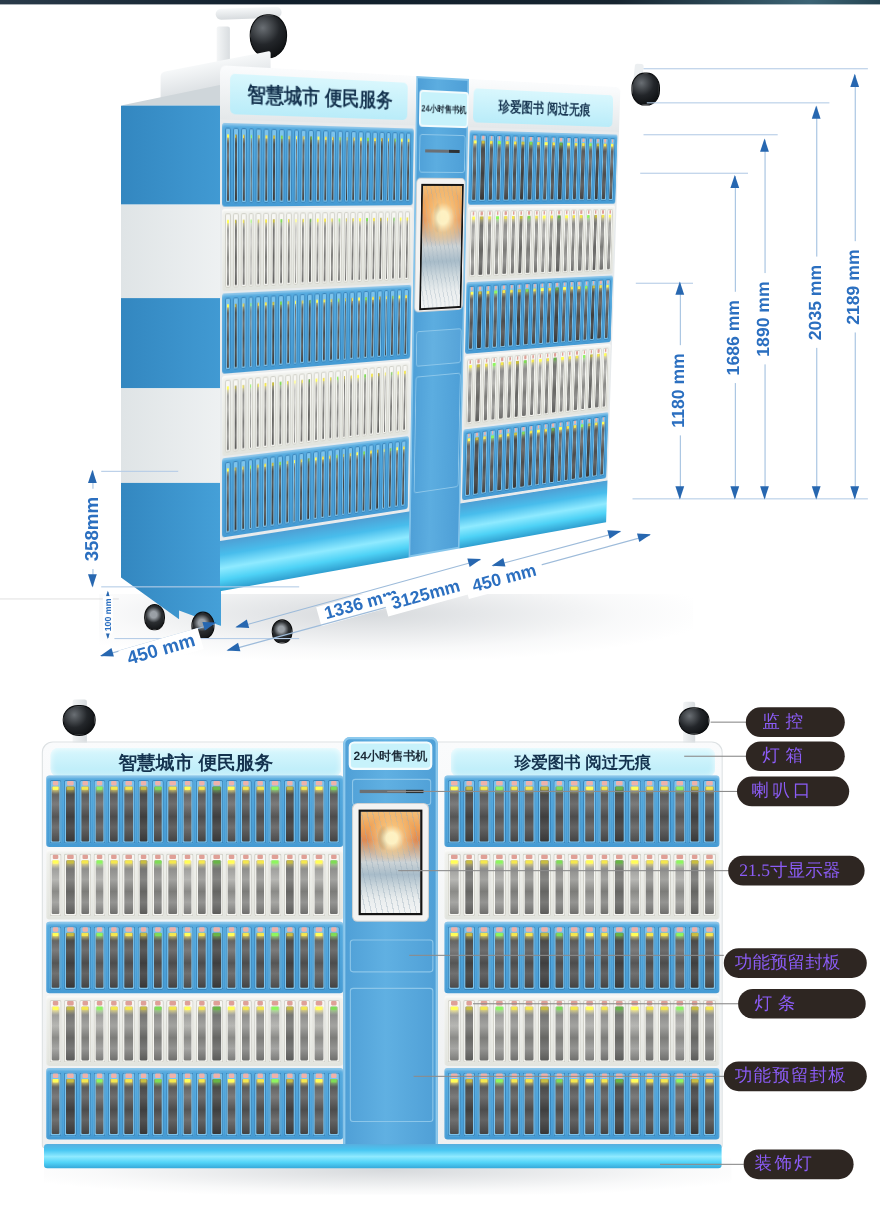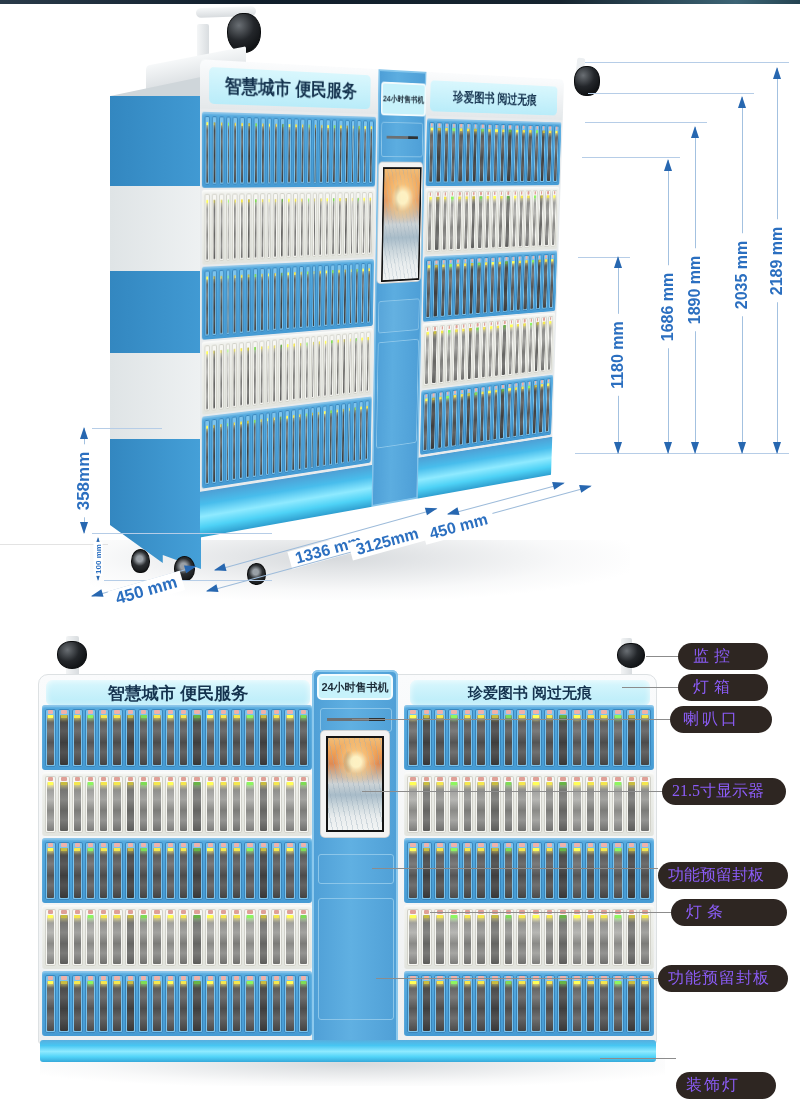--- a/index.html
+++ b/index.html
@@ -2009,17 +2009,17 @@
       </div>
     <div class="pill" style="left:658px;top:862px;width:130px">
       <span>功能预留封板</span>
       </div>
     <div class="pill sp" style="left:671px;top:899px;width:116px">
       <span>灯条</span>
       </div>
     <div class="pill" style="left:658px;top:965px;width:130px;letter-spacing:1px">
       <span>功能预留封板</span>
       </div>
-    <div class="pill" style="left:676px;top:1072px;width:100px;letter-spacing:2px">
+    <div class="pill" style="left:676px;top:1045px;width:100px;letter-spacing:2px">
       <span>装饰灯</span>
       </div>
   </div>
 </div>
 
 </body></html>

